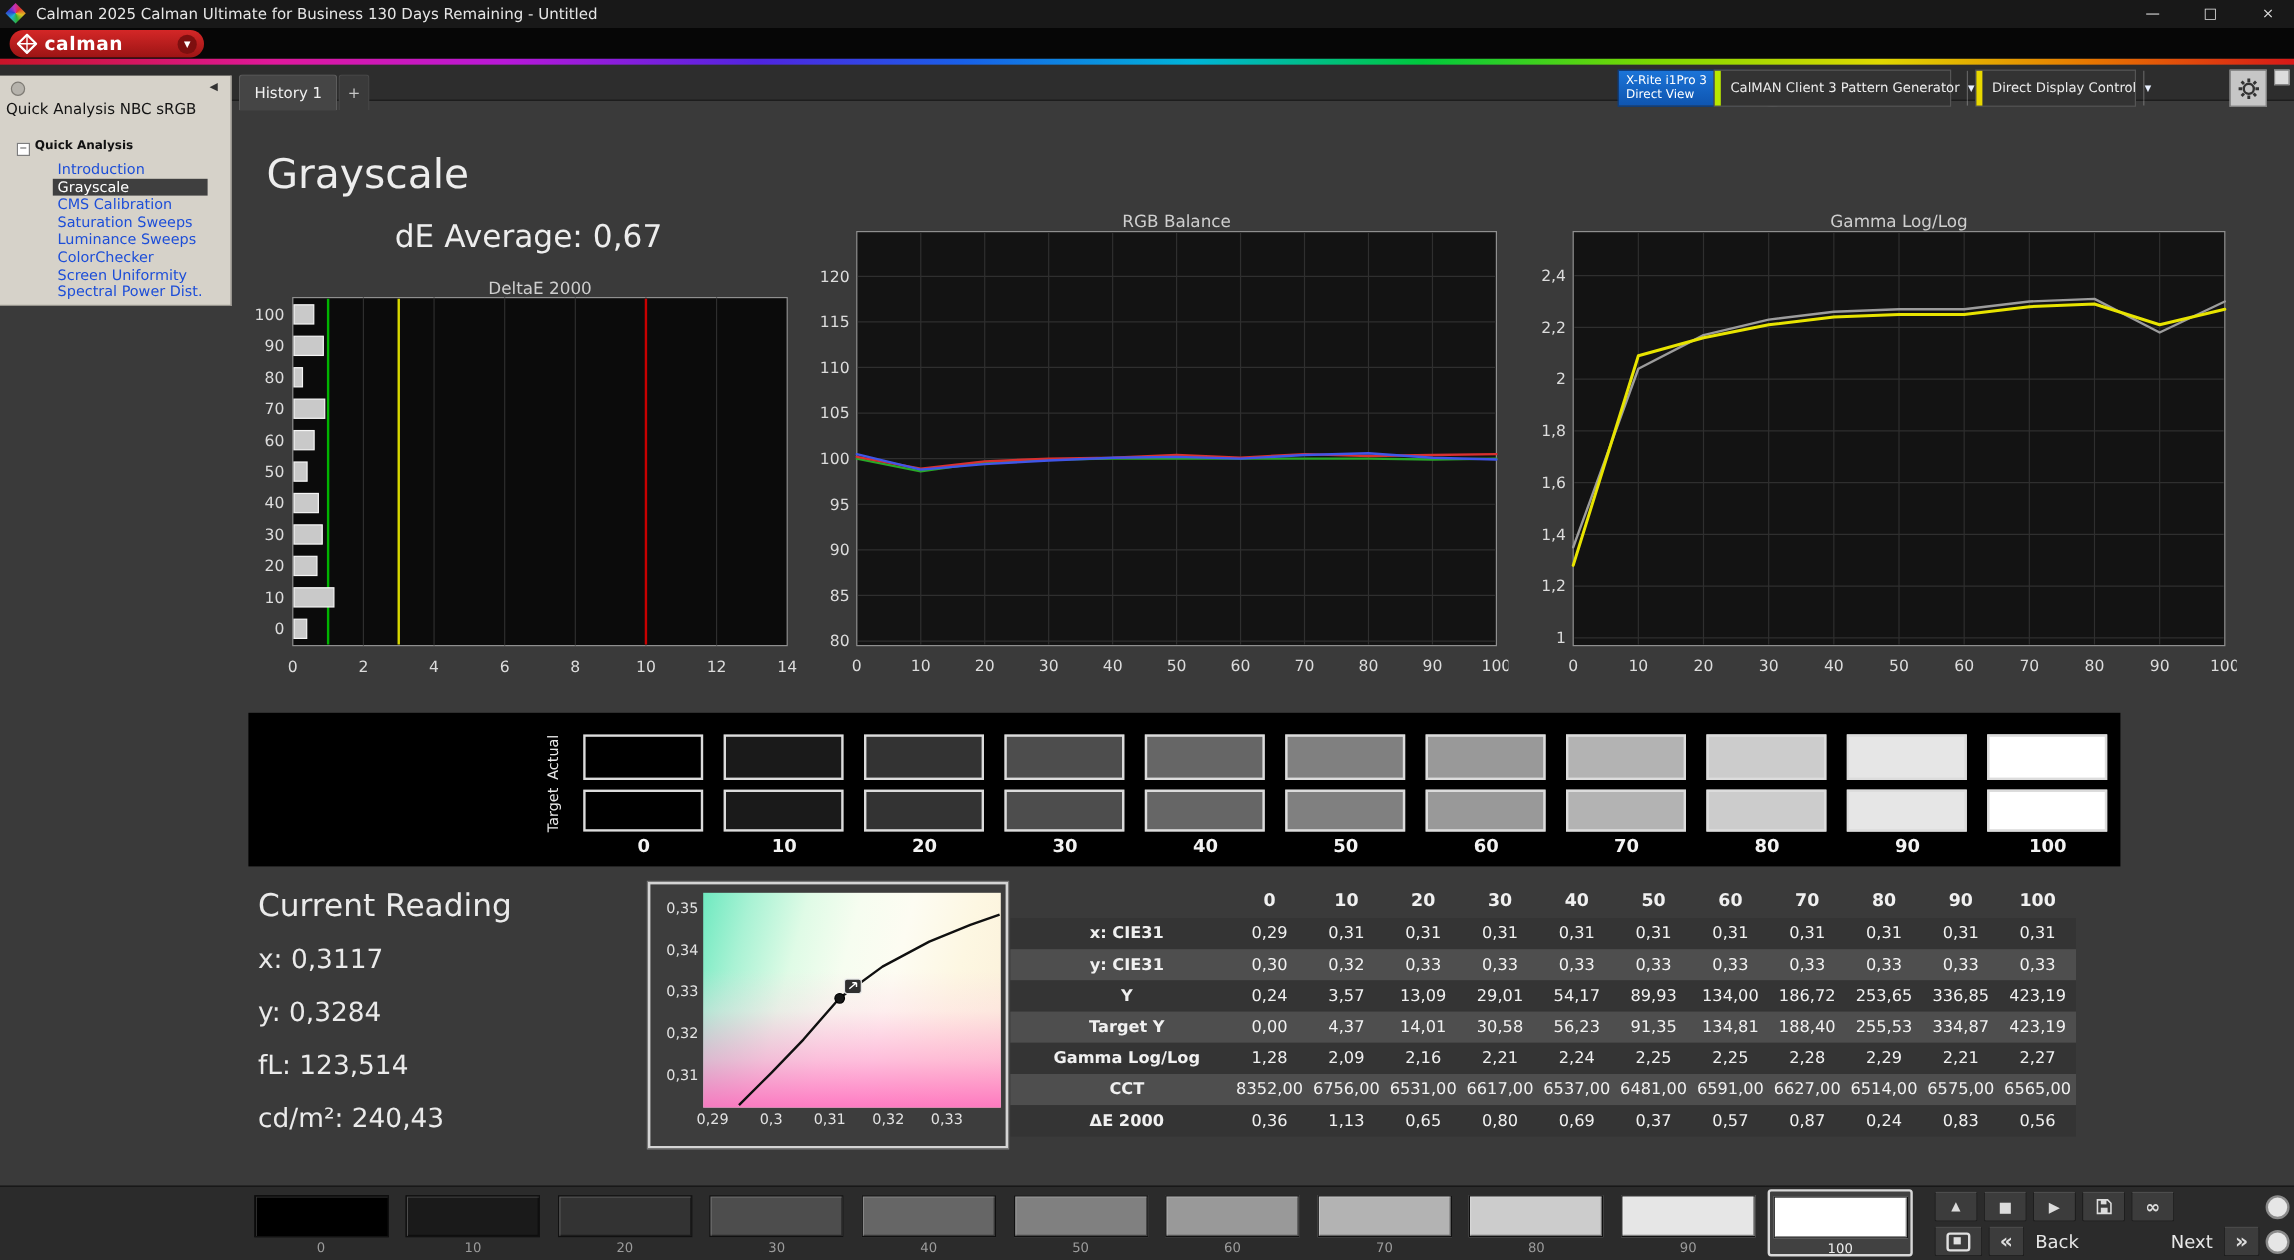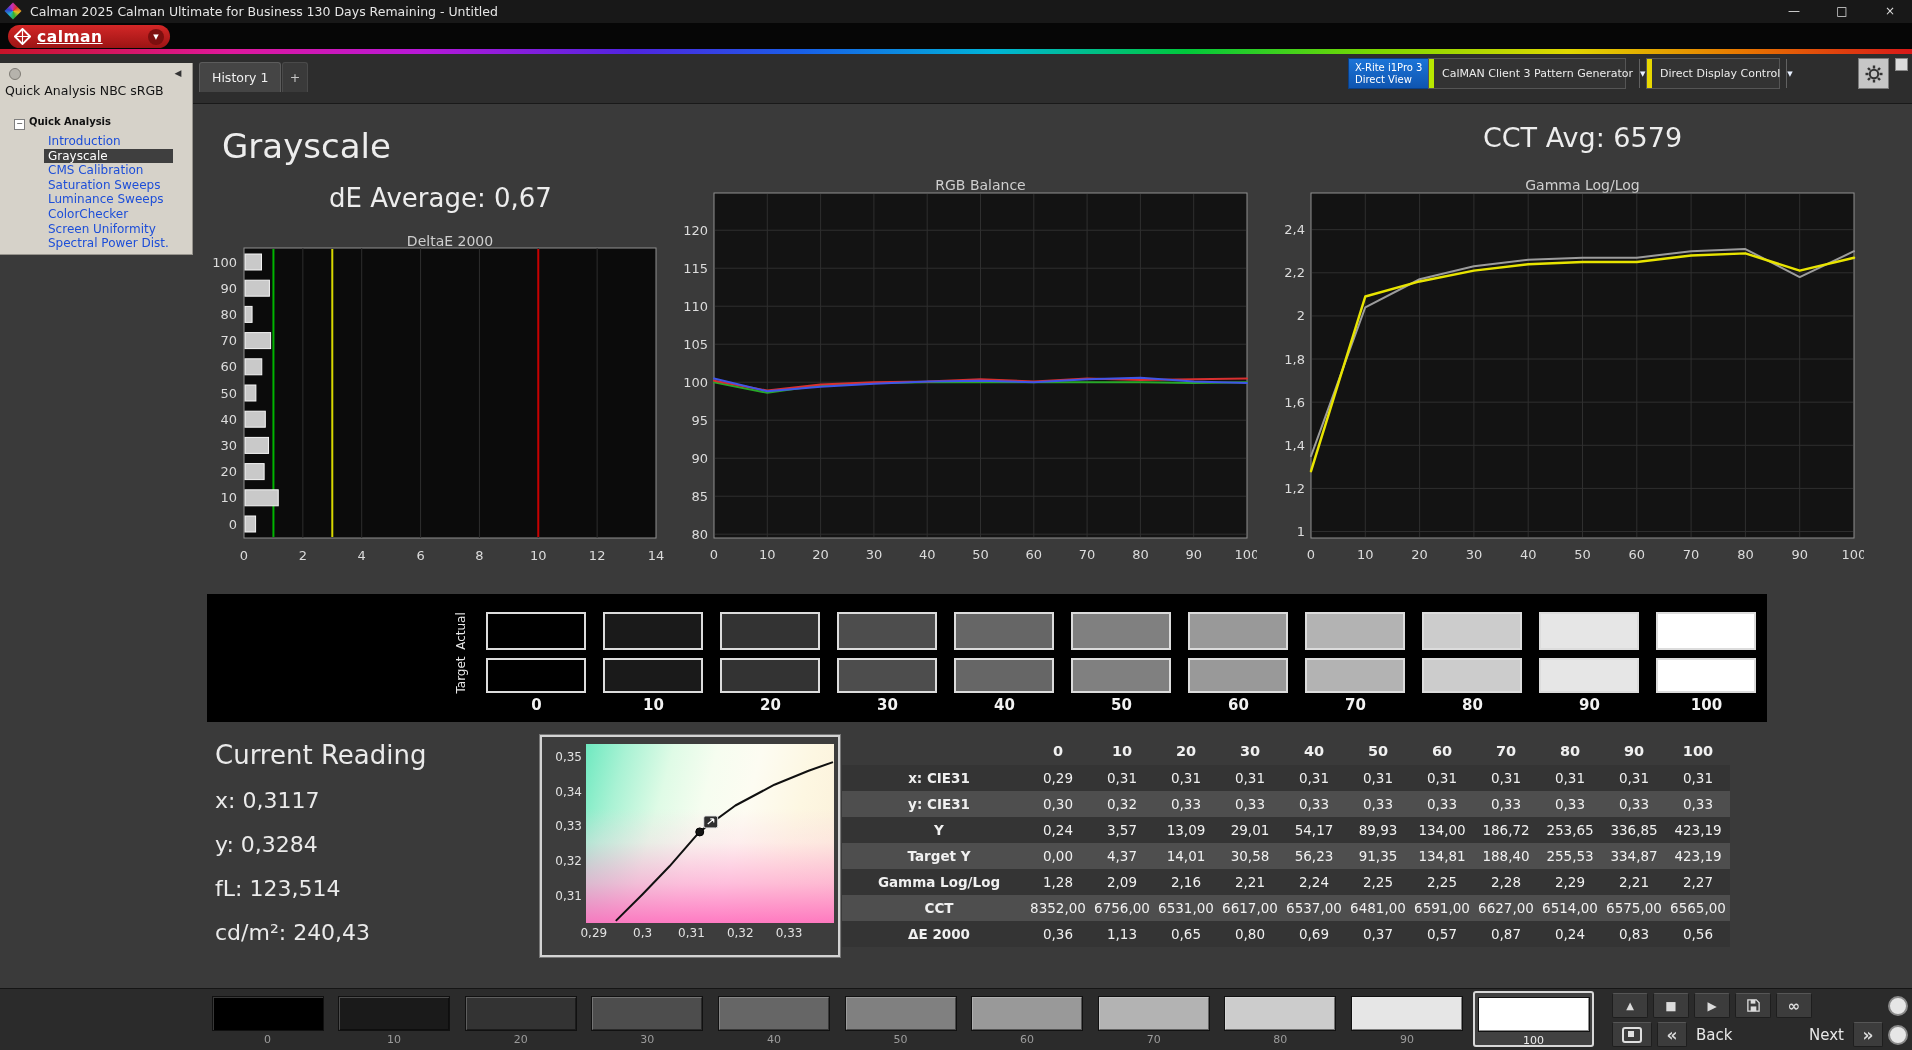--- a/index.html
+++ b/index.html
@@ -11,28 +11,28 @@
   .app-icon{position:absolute;left:7px;top:5px;width:12px;height:12px;transform:rotate(45deg);
     background:conic-gradient(#e03030,#e0c020,#30b030,#20b0d0,#3040d0,#c030c0,#e03030);}
   .title-text{position:absolute;left:30px;top:4px;font-size:12.5px;color:#e6e6e6;white-space:nowrap;}
   .win-btn{position:absolute;top:0;width:44px;height:23px;line-height:23px;text-align:center;color:#dedede;font-size:12px;cursor:default;}
   .win-btn.min{left:1772px;} .win-btn.max{left:1820px;} .win-btn.close{left:1868px;}
 
   
   .logobar{position:absolute;left:0;top:23px;width:1912px;height:26px;background:#060606;}
   .brand-pill{position:absolute;left:8px;top:2px;width:162px;height:23px;border-radius:12px;
     background:linear-gradient(#e23430,#a51515);display:flex;align-items:center;padding:0 6px;box-sizing:border-box;}
-  .brand-name{color:#fff;font-size:15.5px;font-weight:bold;margin-left:6px;letter-spacing:.5px;text-decoration:underline;}
+  .brand-name{color:#fff;font-size:15.5px;font-weight:bold;margin-left:6px;letter-spacing:.5px;}
   .brand-caret{margin-left:auto;width:16px;height:16px;border-radius:50%;background:#7d0f0f;color:#fff;
     font-size:7px;line-height:16px;text-align:center;}
   .rainbow{position:absolute;left:0;top:49px;width:1912px;height:5px;
     background:linear-gradient(90deg,#c81428 0%,#e0189c 12%,#b818d8 22%,#5024e0 33%,#1860e8 42%,#00b4d8 52%,#00c83c 62%,#7cd800 72%,#e0d800 82%,#e87800 91%,#d81818 100%);}
 
   
-  .toolbar{position:absolute;left:0;top:54px;width:1912px;height:50px;background:#2d2d2d;border-bottom:1px solid #191919;box-sizing:border-box;}
+  .toolbar{position:absolute;left:0;top:54px;width:1912px;height:30px;background:#2d2d2d;border-bottom:1px solid #191919;box-sizing:border-box;}
   .tab{position:absolute;top:8px;height:30px;line-height:30px;font-size:12.5px;color:#f0f0f0;
     background:#454545;border:1px solid #5c5c5c;border-bottom:none;border-radius:3px 3px 0 0;padding:0 12px;box-sizing:border-box;}
   .tab.add{background:#3a3a3a;border-color:#4a4a4a;color:#c6c6c6;padding:0;width:26px;text-align:center;}
   .tb-meter{position:absolute;left:1348px;top:58px;width:106px;height:31px;border:1px solid #0a3f86;box-sizing:border-box;
     background:linear-gradient(#1b74d8,#0f55b0);color:#fff;display:flex;align-items:center;top:4px;}
   .tb-meter-text{padding-left:6px;font-size:10px;line-height:11.5px;white-space:nowrap;}
   .tb-caret{margin-left:auto;width:15px;text-align:center;font-size:7px;color:#e8f0ff;border-left:1px solid rgba(255,255,255,.25);}
   .tb-badge{position:absolute;left:1462px;top:5px;width:26px;height:26px;border-radius:50%;background:#1e4fd0;
     border:2px solid #ccd8f8;color:#fff;font-size:10px;font-weight:bold;line-height:26px;text-align:center;box-sizing:content-box;}
   .tb-dd{position:absolute;top:4px;height:31px;background:#333;border:1px solid #555;box-sizing:border-box;
@@ -210,21 +210,20 @@
         <div class="tree-item">Saturation Sweeps</div>
         <div class="tree-item">Luminance Sweeps</div>
         <div class="tree-item">ColorChecker</div>
         <div class="tree-item">Screen Uniformity</div>
         <div class="tree-item">Spectral Power Dist.</div>
       </div>
   </div>
 
   <div class="page-title">Grayscale</div>
   <div class="de-average">dE Average: 0,67</div>
-  <div class="hdr-center hdr-cct">CCT Avg: 6579</div>
   <div class="chart-sublabel sub-deltae">DeltaE 2000</div>
   <div class="chart-sublabel sub-rgb">RGB Balance</div>
   <div class="chart-sublabel sub-gamma">Gamma Log/Log</div>
 
   <div id="chart-deltae" class="chart-mount"><svg width="476" height="332">
         <rect x="54" y="8" width="412" height="290" fill="#0b0b0b" stroke="#8f8f8f"></rect>
         <text x="54" y="320" fill="#dcdcdc" font-size="13" text-anchor="middle">0</text>
         <line x1="112.85714285714286" y1="8" x2="112.85714285714286" y2="298" stroke="#2e2e2e"></line>
         <text x="112.85714285714286" y="320" fill="#dcdcdc" font-size="13" text-anchor="middle">2</text>
         <line x1="171.71428571428572" y1="8" x2="171.71428571428572" y2="298" stroke="#2e2e2e"></line>

